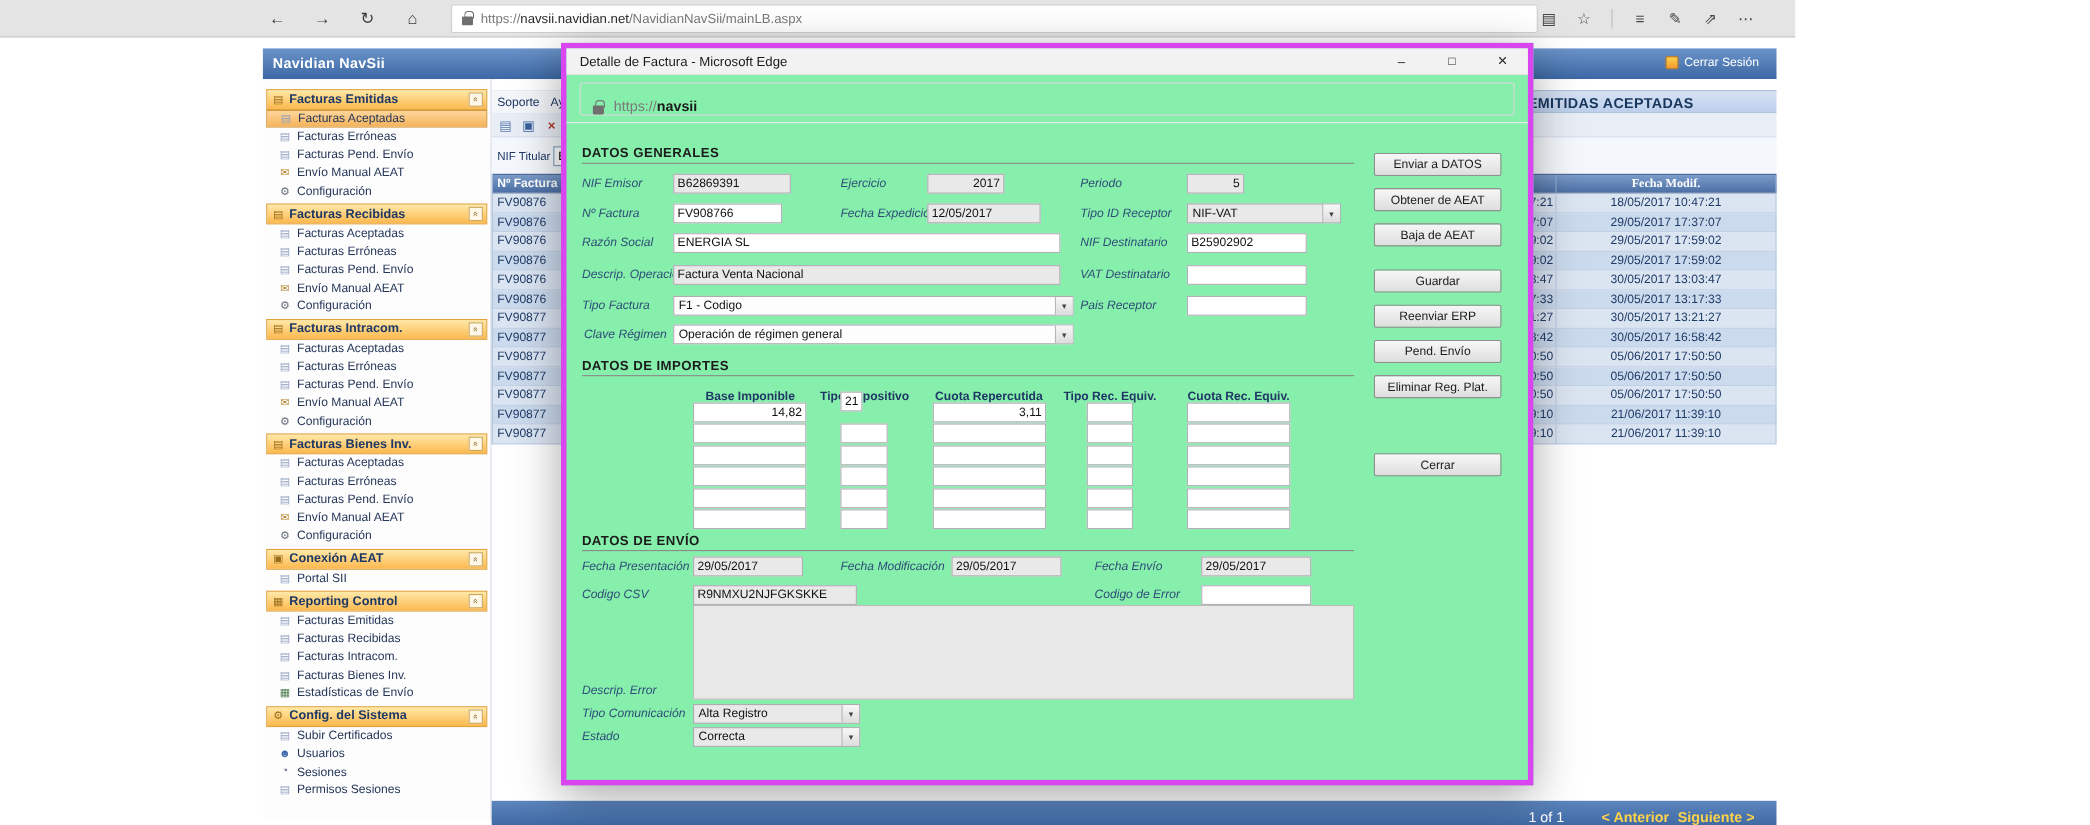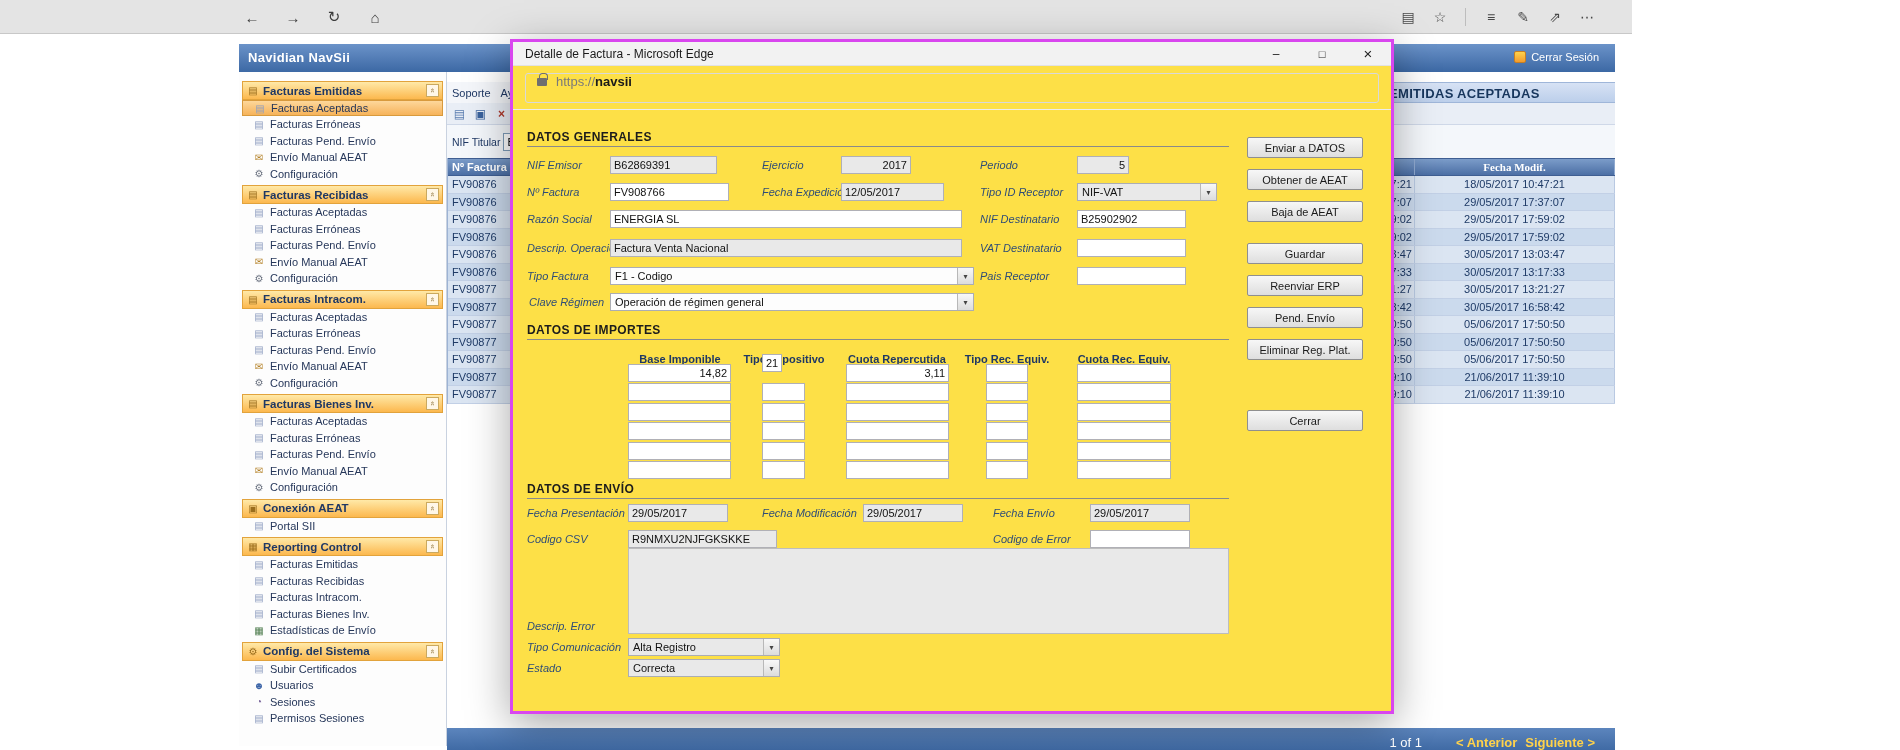--- a/index.html
+++ b/index.html
@@ -88,32 +88,32 @@
   .g-head .c-fact{justify-content:flex-start;}
   .g-head .c-envio,.g-head .c-modif{justify-content:center;padding-right:0;font-family:Liberation Serif, serif;}
 
   .bottombar{position:absolute;left:0;top:656px;width:100%;height:29px;
              background:linear-gradient(#5c85bd,#37629d);display:flex;align-items:center;
              justify-content:flex-end;font-size:13px;padding-right:20px;}
   .pg-count{color:#fff;margin-right:26px;}
   .pg-link{color:#ffd24a;font-weight:bold;cursor:pointer;margin-left:8px;white-space:nowrap;}
 
   
-  .modal{position:absolute;left:510px;top:39px;width:884px;height:675px;background:#fde047;
-         border:3px solid #d946ef;box-shadow:0 10px 40px rgba(0,0,0,.35);z-index:10;}
+  .modal{position:absolute;left:510px;top:39px;width:884px;height:675px;background:#86efac;
+         border:5px solid #d946ef;box-shadow:0 10px 40px rgba(0,0,0,.35);z-index:10;}
   .m-titlebar{height:24px;background:#f2f2f2;border-bottom:1px solid #e2e2e2;display:flex;align-items:center;}
   .m-title{margin-left:12px;font-size:12px;color:#1a1a1a;flex:1;white-space:nowrap;overflow:hidden;}
   .m-controls{display:flex;height:24px;}
   .wbtn{width:46px;height:24px;display:flex;align-items:center;justify-content:center;
         font-size:12px;color:#222;cursor:pointer;}
   .wbtn.max{font-size:11px;}
   .wbtn.close{font-size:15px;}
   .m-addr{height:44px;display:flex;align-items:center;padding:0 12px;border-bottom:1px solid #ececec;}
   .m-addr-box{flex:1;height:30px;border:1px solid #d9d9d9;border-radius:3px;display:flex;
-        align-items:flex-start;gap:9px;padding:0 11px;font-size:13px;color:#7a7a7a;}
+        align-items:flex-end;gap:9px;padding:0 11px;font-size:13px;color:#7a7a7a;}
   .m-host{color:#1a1a1a;font-weight:bold;}
   .m-body{position:relative;height:606px;font-size:11px;}
 
   .m-sec{position:absolute;font-weight:bold;font-size:12px;color:#1c1c1c;letter-spacing:.4px;white-space:nowrap;}
   .rule{position:absolute;left:14px;width:702px;height:1px;background:#8a8a8a;}
   .lbl{position:absolute;font-size:11px;color:#2f4d77;white-space:nowrap;font-style:italic;}
   .fld{position:absolute;height:18px;border:1px solid #b0b0b6;background:#fff;
        font:11px "Liberation Sans",sans-serif;padding:0 3px;color:#111;}
   .fld.gray{background:#e9e9e9;}
   .fld.ra{text-align:right;}
@@ -136,20 +136,24 @@
 
 <div id="screen">
 
   <div class="chrome">
     <div class="nav">
       <span class="nbtn">←</span>
       <span class="nbtn">→</span>
       <span class="nbtn">↻</span>
       <span class="nbtn">⌂</span>
     </div>
+    <div class="addr">
+      <span class="lockico"></span>
+      <span class="urltext"><span class="u-scheme">https://</span><span class="u-host">navsii.navidian.net</span><span class="u-path">/NavidianNavSii/mainLB.aspx</span></span>
+    </div>
     <div class="chrome-right">
       <span class="nbtn">▤</span>
       <span class="nbtn">☆</span>
       <span class="sep"></span>
       <span class="nbtn">≡</span>
       <span class="nbtn">✎</span>
       <span class="nbtn">⇗</span>
       <span class="nbtn">⋯</span>
     </div>
   </div>
@@ -491,21 +495,21 @@
       <span class="rule" style="top:36px"></span>
 
       <span class="lbl" style="left:14px;top:49px">NIF Emisor</span>
       <input class="fld gray" style="left: 97px; top: 46px; width: 107px;" readonly="" value="B62869391">
       <span class="lbl" style="left:249px;top:49px">Ejercicio</span>
       <input class="fld gray ra" style="left: 328px; top: 46px; width: 70px;" readonly="" value="2017">
       <span class="lbl" style="left:467px;top:49px">Periodo</span>
       <input class="fld gray ra" style="left: 564px; top: 46px; width: 52px;" readonly="" value="5">
 
       <span class="lbl" style="left:14px;top:76px">Nº Factura</span>
-      <input class="fld" style="left: 97px; top: 73px; width: 119px;" value="FV908766">
+      <input class="fld" style="left: 97px; top: 73px; width: 99px;" value="FV908766">
       <span class="lbl" style="left:249px;top:76px">Fecha Expedición</span>
       <input class="fld gray" style="left: 328px; top: 73px; width: 103px;" readonly="" value="12/05/2017">
       <span class="lbl" style="left:467px;top:76px">Tipo ID Receptor</span>
       <div class="dd gray" style="left:564px;top:73px;width:140px">
         <span class="dd-t">NIF-VAT</span>
         <span class="dd-a">▾</span>
       </div>
 
       <span class="lbl" style="left:14px;top:103px">Razón Social</span>
       <input class="fld" style="left: 97px; top: 100px; width: 352px;" value="ENERGIA SL">

